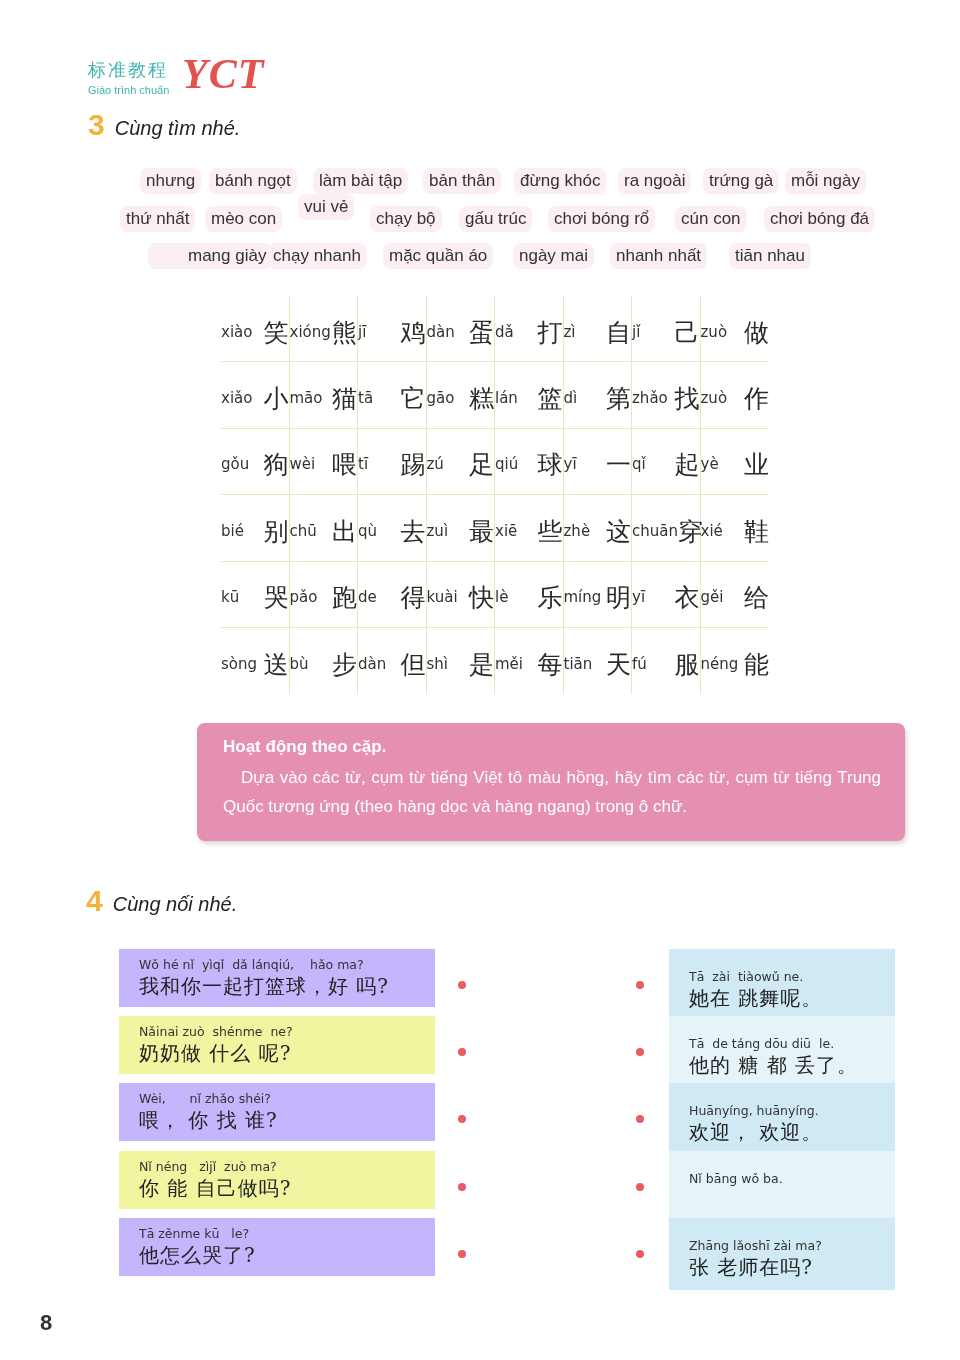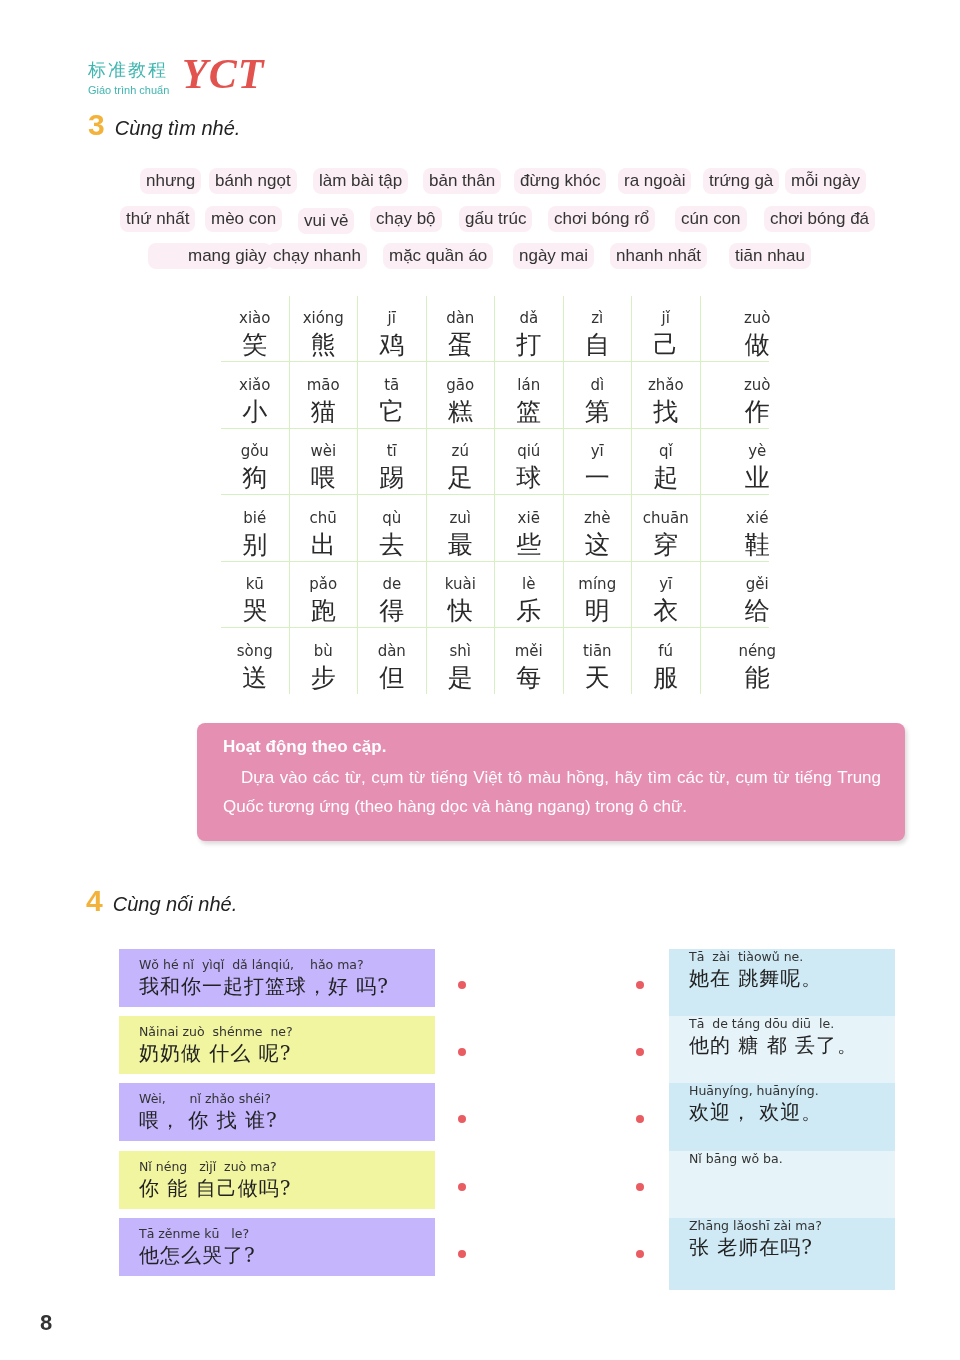--- a/index.html
+++ b/index.html
@@ -12,34 +12,34 @@
     .brand-yct { position: absolute; left: 94px; top: -6px; font-size: 42px; color: #e2534f; font-family: "Liberation Serif", serif; font-style: italic; font-weight: bold; letter-spacing: 1px; white-space: nowrap; }
 
     .sec-title { position: absolute; display: flex; align-items: baseline; white-space: nowrap; }
     .sec-num { font-size: 30px; font-weight: bold; color: #f3b23a; font-family: "Liberation Sans", sans-serif; margin-right: 10px; }
     .sec-label { font-size: 20px; color: #222; font-family: "Liberation Sans", sans-serif; font-style: italic; }
     .sec3 { left: 88px; top: 108px; }
     .sec4 { left: 86px; top: 884px; }
     .chip { position: absolute; font-family: "Liberation Sans", sans-serif; font-size: 17px; color: #333; background: #fbeef4; border-radius: 8px; padding: 2px 6px; white-space: nowrap; line-height: 22px; }
 
     .grid { position: absolute; left: 221px; top: 296px; width: 548px; height: 398px; display: grid; grid-template-columns: repeat(8, 68.5px); grid-template-rows: repeat(6, 66.4px); }
-    .cell { border-right: 1.5px solid #d8efc2; border-bottom: 1.5px solid #d8efc2; display: flex; flex-direction: column; align-items: center; justify-content: flex-end; padding-top: 6px; }
-    .cell:nth-child(8n) { border-right: none; padding-left: 45px; }
+    .cell { border-right: 1.5px solid #d8efc2; border-bottom: 1.5px solid #d8efc2; display: flex; flex-direction: row; align-items: center; justify-content: space-between; padding-top: 6px; }
+    .cell:nth-child(8n) { border-right: none; }
     .cell.lastrow { border-bottom: none; }
     .py { font-family: "DejaVu Sans", sans-serif; font-size: 15px; color: #333; line-height: 18px; height: 18px; }
     .hz { font-family: "DejaVu Serif", serif; font-size: 25px; color: #2a2a2a; line-height: 32px; margin-top: 2px; }
 
     .note { position: absolute; left: 197px; top: 723px; width: 708px; height: 118px; background: #e590b3; border-radius: 8px; box-shadow: 2px 3px 4px rgba(0,0,0,0.15); padding: 14px 24px 0 26px; color: #ffffff; font-family: "Liberation Sans", sans-serif; }
     .note-title { font-size: 17px; font-weight: bold; margin-bottom: 6px; }
     .note-body { font-size: 17px; line-height: 29px; text-indent: 18px; text-align: justify; }
 
     .q { position: absolute; left: 119px; width: 316px; height: 58px; padding: 8px 0 0 20px; }
     .q.a { background: #c4b5fd; }
     .q.b { background: #f1f5a0; }
-    .r { position: absolute; left: 669px; width: 226px; height: 72px; padding: 0 0 0 20px; }
+    .r { position: absolute; left: 669px; width: 226px; height: 72px; padding: 20px 0 0 20px; }
     .r.a { background: #cfeaf5; }
     .r.b { background: #e6f3f8; }
     .sp { font-family: "DejaVu Sans", sans-serif; font-size: 12.5px; color: #333; white-space: pre; line-height: 16px; }
     .sh { font-family: "DejaVu Serif", serif; font-size: 20px; color: #222; white-space: pre; line-height: 26px; letter-spacing: 1px; }
     .dot { position: absolute; width: 8px; height: 8px; border-radius: 50%; background: #e95c62; }
 
     .page-num { position: absolute; left: 40px; top: 1310px; font-size: 22px; font-weight: bold; color: #333; font-family: "Liberation Sans", sans-serif; }
   </style>
 </head>
 <body>
@@ -59,21 +59,21 @@
     <span class="chip" style="left: 140px; top: 168px;">nhưng</span>
     <span class="chip" style="left: 209px; top: 168px;">bánh ngọt</span>
     <span class="chip" style="left: 313px; top: 168px;">làm bài tập</span>
     <span class="chip" style="left: 423px; top: 168px;">bản thân</span>
     <span class="chip" style="left: 514px; top: 168px;">đừng khóc</span>
     <span class="chip" style="left: 618px; top: 168px;">ra ngoài</span>
     <span class="chip" style="left: 703px; top: 168px;">trứng gà</span>
     <span class="chip" style="left: 785px; top: 168px;">mỗi ngày</span>
     <span class="chip" style="left: 120px; top: 206px;">thứ nhất</span>
     <span class="chip" style="left: 205px; top: 206px;">mèo con</span>
-    <span class="chip" style="left: 298px; top: 208px;">vui vẻ</span>
+    <span class="chip" style="left: 298px; top: 194px;">vui vẻ</span>
     <span class="chip" style="left: 370px; top: 206px;">chạy bộ</span>
     <span class="chip" style="left: 459px; top: 206px;">gấu trúc</span>
     <span class="chip" style="left: 548px; top: 206px;">chơi bóng rổ</span>
     <span class="chip" style="left: 675px; top: 206px;">cún con</span>
     <span class="chip" style="left: 764px; top: 206px;">chơi bóng đá</span>
     <span class="chip" style="left: 148px; top: 243px; padding-left: 40px;">mang giày</span>
     <span class="chip" style="left: 267px; top: 243px;">chạy nhanh</span>
     <span class="chip" style="left: 383px; top: 243px; text-align: right;">mặc quần áo</span>
     <span class="chip" style="left: 513px; top: 243px;">ngày mai</span>
     <span class="chip" style="left: 610px; top: 243px;">nhanh nhất</span>

